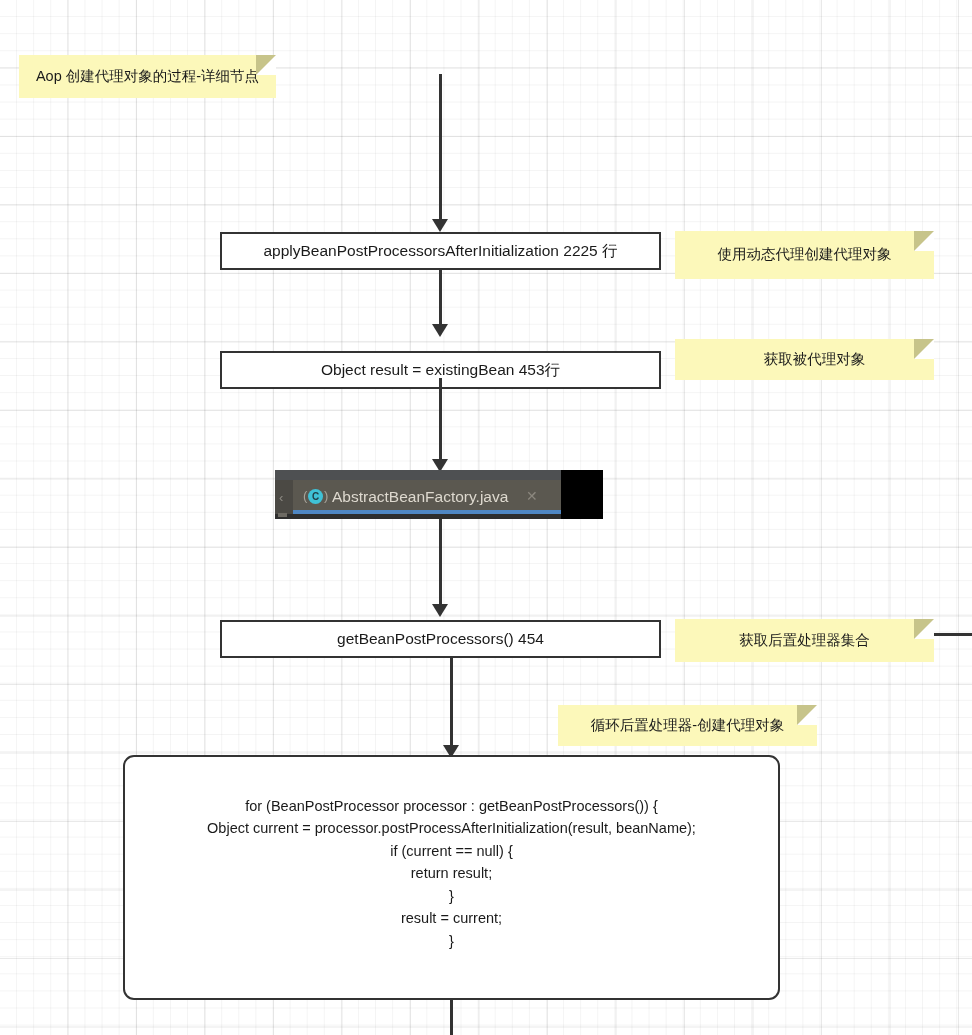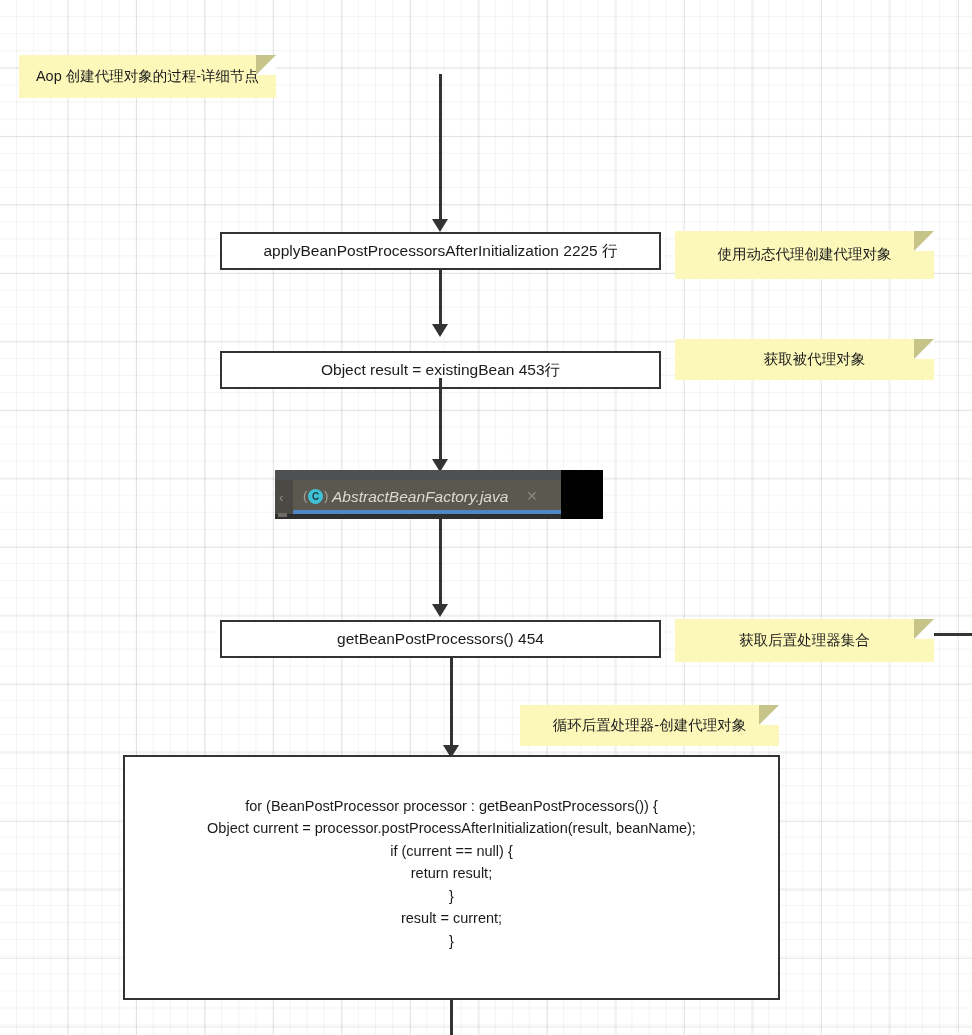--- a/index.html
+++ b/index.html
@@ -47,20 +47,21 @@
     font-size: 15.5px;
   }
   .node.process {
     font-size: 15.5px;
   }
   .node.codeblock {
     align-items: flex-start;
     justify-content: center;
     padding-top: 38px;
     font-size: 14.5px;
+    border-radius: 11px;
   }
   .code-text {
     white-space: pre;
     text-align: center;
     line-height: 1.55;
     font-family: "Liberation Sans", "DejaVu Sans", sans-serif;
     color: #1a1a1a;
   }
 
   
@@ -167,21 +168,20 @@
   }
   .ide-paren-l { left: 28px; }
   .ide-paren-r { left: 49px; }
   .ide-filename {
     position: absolute;
     left: 57px; top: 25px;
     font-size: 15.5px;
     color: #ded9cf;
     white-space: nowrap;
     font-family: "Liberation Sans", "DejaVu Sans", sans-serif;
-    font-style: italic;
   }
   .ide-close {
     position: absolute;
     left: 251px; top: 25px;
     font-size: 14px;
     color: #8b877e;
     line-height: 1;
   }
   .ide-underline {
     position: absolute;
@@ -273,21 +273,21 @@
   <div class="note" style="left:675px; top:619px; width:259px; height:43px;text-align:center;">
     <span class="fold"></span>
     <span>获取后置处理器集合</span>
   </div>
 
   <div class="conn h" style="left:934px; top:633px; width:38px;"></div>
 
   <div class="conn v" style="left:450px; top:658px; height:91px;"></div>
   <div class="arrowhead" style="left:443px; top:745px;"></div>
 
-  <div class="note" style="left:520px; top:705px; width:259px; height:41px;">
+  <div class="note" style="left:558px; top:705px; width:259px; height:41px;">
     <span class="fold"></span>
     <span>循环后置处理器-创建代理对象</span>
   </div>
 
   <div class="node codeblock" style="left:123px; top:755px; width:657px; height:245px;">
     <span class="code-text">for (BeanPostProcessor processor : getBeanPostProcessors()) {
 Object current = processor.postProcessAfterInitialization(result, beanName);
 if (current == null) {
 return result;
 }

